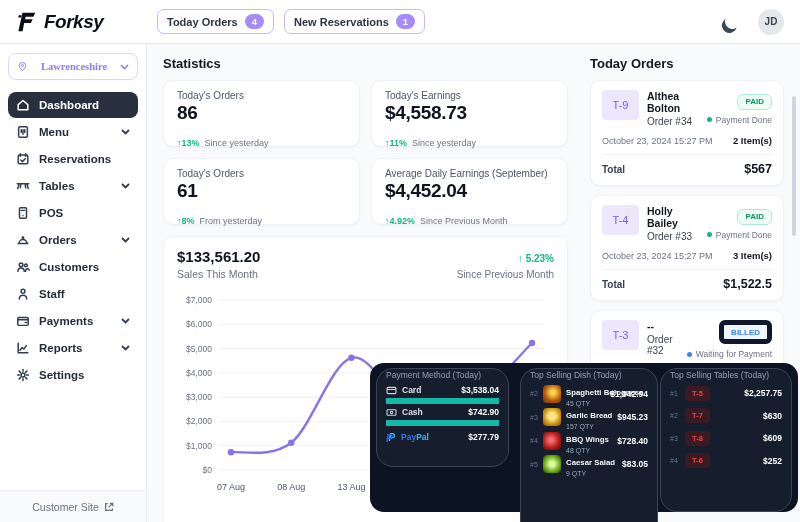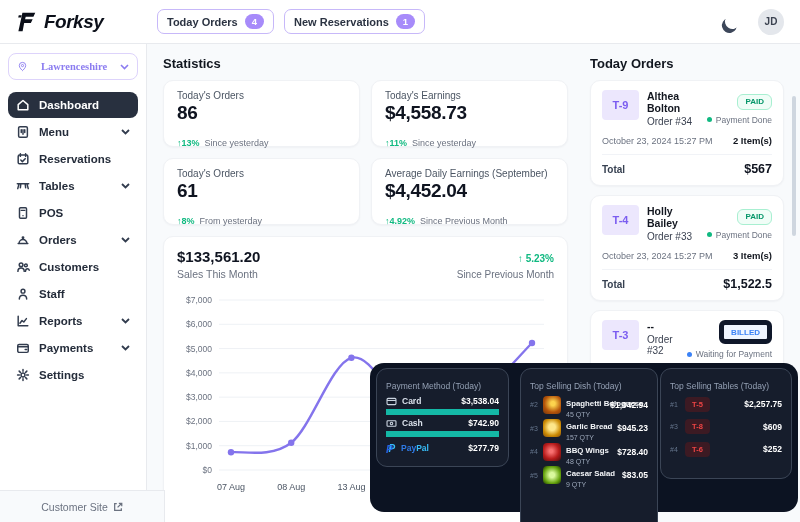--- a/index.html
+++ b/index.html
@@ -34,21 +34,21 @@
   .nav { display:flex; flex-direction:column; gap:1px; padding:0 8px; }
   .nav-item { display:flex; align-items:center; gap:9px; height:26px; padding:0 8px;
     border-radius:8px; cursor:pointer; }
   .nav-item .lbl { font-size:11.5px; font-weight:600; color:#242c3a; flex:1; }
   .nav-item svg.ic { width:14px; height:14px; stroke:#323c4e; fill:none;
     stroke-width:1.7; stroke-linecap:round; stroke-linejoin:round; flex:none; }
   .nav-item svg.chev { width:9px; height:6px; stroke:#323c4e; fill:none; stroke-width:1.8; }
   .nav-item.active { background:#28303f; }
   .nav-item.active .lbl { color:#fff; }
   .nav-item.active svg.ic { stroke:#fff; }
-  .side-foot { position:absolute; left:0; bottom:0; width:165px; height:32px;
+  .side-foot { position:absolute; left:0; bottom:0; width:147px; height:32px;
     border-top:1px solid #e8eaee; border-right:1px solid #e8eaee; display:flex; align-items:center;
     justify-content:center; gap:5px; background:#f8fafc; z-index:15; }
   .side-foot span { font-size:10.5px; color:#6b7280; cursor:pointer; }
   .side-foot svg { width:10px; height:10px; stroke:#6b7280; fill:none; stroke-width:1.5; }
 
   
   .main { position:absolute; top:44px; left:147px; width:431px; bottom:0; padding:12px 10px 0 16px; }
   .main-title { font-size:13px; font-weight:700; color:#11161f; margin-bottom:9px; }
   .stats-grid { display:grid; grid-template-columns:1fr 1fr; gap:11px; }
   .stat-card { background:#fff; border:1px solid #f0f2f5; border-radius:10px;
@@ -68,21 +68,21 @@
   .sales-delta div { font-size:10px; color:#6b7280; margin-top:3px; }
   #sales-chart { margin-top:10px; display:block; }
 
   
   .right { position:absolute; top:44px; left:578px; right:0; bottom:0; padding:12px 16px 0 12px; }
   .right-title { font-size:13px; font-weight:700; color:#11161f; margin-bottom:9px; }
   .order-card { background:#fff; border:1px solid #f0f2f5; border-radius:10px; padding:9px 11px;
     margin-bottom:9px; box-shadow:0 1px 2px rgba(16,24,40,.04); cursor:pointer; }
   .oc-top { display:flex; gap:8px; }
   .table-badge { width:37px; height:30px; background:#ece7fd; border-radius:4px; display:flex;
-    align-items:center; justify-content:center; font-size:11px; font-weight:700; color:#7a5cf0; flex:none; }
+    align-items:center; justify-content:center; font-size:11px; font-weight:400; color:#7a5cf0; flex:none; }
   .oc-names { flex:1; min-width:0; }
   .oc-name { font-size:10.5px; font-weight:700; color:#12161f; }
   .oc-order { font-size:10px; color:#3a4150; margin-top:2px; }
   .oc-status { text-align:right; }
   .badge { display:inline-block; font-size:8px; font-weight:700; border-radius:6px; padding:2.5px 7px; }
   .badge.paid { color:#059669; border:1px solid #a8efd1; background:#f0fdf7; }
   .badge.billed { color:#3b82f6; border:5px solid #0f172a; background:#eff5ff; }
   .oc-note { display:flex; align-items:center; justify-content:flex-end; gap:4px;
     font-size:8.5px; color:#6b7280; margin-top:5px; }
   .dot { width:5px; height:5px; border-radius:50%; }
@@ -94,22 +94,22 @@
   .oc-total { display:flex; justify-content:space-between; align-items:center; }
   .oc-total-lbl { font-size:10px; font-weight:600; color:#374151; }
   .oc-amount { font-size:12.5px; font-weight:800; color:#0f1420; }
   .order-peek { background:#fff; border:1px solid #f0f2f5; border-radius:10px 10px 0 0; height:14px; }
   .scrollbar { position:absolute; right:4px; top:52px; width:4px; height:140px;
     background:#cfd6df; border-radius:3px; cursor:pointer; }
 
   
   .backdrop { position:absolute; left:370px; top:363px; width:428px; height:149px;
     background:#0c1322; border-radius:14px; z-index:30; }
-  .dk-card { position:absolute; background:#161d2c; border:1px solid #3b4556; border-radius:11px;
-    padding:12px 9px; }
+  .dk-card { position:absolute; background:#161d2c; border:1px solid #3b4556; border-radius:17px;
+    padding:1px 9px; }
   .dk-title { font-size:8.5px; color:#94a0b4; margin-bottom:2px; }
   .dk-pay { left:6px; top:5px; width:133px; height:99px; }
   .pay-row { display:flex; align-items:center; height:22px; border-bottom:6px solid #14b8a6; gap:5px; }
   .pay-row:last-child { border-bottom:none; }
   .pay-row svg { width:11px; height:11px; stroke:#cbd5e1; fill:none; stroke-width:1.6; flex:none; }
   .pay-lbl { font-size:8.5px; color:#d9e0ea; font-weight:600; flex:1; }
   .pay-val { font-size:8.5px; color:#fff; font-weight:700; }
   .pp-mark { position:relative; width:10px; height:11px; flex:none; font-style:italic; font-weight:800; }
   .pp-mark i { position:absolute; font-size:10px; font-style:italic; }
   .pp-mark i.b { left:2.5px; top:0; color:#38bdf8; } .pp-mark i.f { left:0; top:1px; color:#2563eb; }
@@ -120,21 +120,21 @@
   .dish-thumb { width:18px; height:18px; border-radius:4px; flex:none; }
   .t1 { background:radial-gradient(circle at 38% 35%, #fbbf24 12%, #dc2626 55%, #7f1d1d); }
   .t2 { background:radial-gradient(circle at 55% 42%, #fcd34d 15%, #b45309 60%, #6d3410); }
   .t3 { background:radial-gradient(circle at 50% 45%, #fde68a 25%, #ca8a04 65%, #854d0e); }
   .t4 { background:radial-gradient(circle at 45% 45%, #f87171 12%, #b91c1c 55%, #450a0a); }
   .t5 { background:radial-gradient(circle at 50% 50%, #d9f99d 20%, #65a30d 65%, #1a2e05); }
   .dish-info { flex:1; min-width:0; }
   .dish-name { font-size:7.8px; font-weight:700; color:#f4f6f9; white-space:nowrap; }
   .dish-qty { font-size:7px; color:#9aa6b8; margin-top:1px; }
   .dish-val { font-size:8.5px; font-weight:700; color:#fff; flex:none; }
-  .dk-tbl { left:290px; top:5px; width:132px; height:111px; }
+  .dk-tbl { left:290px; top:5px; width:132px; height:144px; }
   .tbl-row { display:flex; align-items:center; height:22.5px; gap:7px; }
   .tbl-badge { width:25px; height:15px; background:#3c1a23; border-radius:4px; display:flex;
     align-items:center; justify-content:center; font-size:7.5px; font-weight:700; color:#ef4444; flex:none; }
   .tbl-val { font-size:8.5px; font-weight:700; color:#fff; margin-left:auto; }
 </style>
 </head>
 <body>
 
 <div class="app">
 
@@ -234,33 +234,33 @@
       </div>
       <div class="nav-item">
         <svg class="ic" viewBox="0 0 16 16">
             <circle cx="8" cy="4.8" r="2.2"></circle>
             <path d="M3.8 13.8c0-3 1.9-4.5 4.2-4.5s4.2 1.5 4.2 4.5"></path>
           </svg>
         <span class="lbl">Staff</span>
       </div>
       <div class="nav-item">
         <svg class="ic" viewBox="0 0 16 16">
-            <path d="M2.5 2.5v11h11M4.5 10.5l2.4-3 2 1.6 3-3.8"></path>
-          </svg>
-        <span class="lbl">Reports</span>
+            <rect x="2" y="4" width="12" height="9" rx="1.5"></rect>
+            <path d="M2 6.5h12M10.5 9.8h1.8"></path>
+          </svg>
+        <span class="lbl">Payments</span>
         <svg class="chev" viewBox="0 0 9 6">
             <path d="M1 1l3.5 3.5L8 1"></path>
           </svg>
       </div>
       <div class="nav-item">
         <svg class="ic" viewBox="0 0 16 16">
-            <rect x="2" y="4" width="12" height="9" rx="1.5"></rect>
-            <path d="M2 6.5h12M10.5 9.8h1.8"></path>
-          </svg>
-        <span class="lbl">Payments</span>
+            <path d="M2.5 2.5v11h11M4.5 10.5l2.4-3 2 1.6 3-3.8"></path>
+          </svg>
+        <span class="lbl">Reports</span>
         <svg class="chev" viewBox="0 0 9 6">
             <path d="M1 1l3.5 3.5L8 1"></path>
           </svg>
       </div>
       <div class="nav-item">
         <svg class="ic" viewBox="0 0 16 16">
             <circle cx="8" cy="8" r="2.2"></circle>
             <path d="M8 1.8v2M8 12.2v2M1.8 8h2M12.2 8h2M3.6 3.6l1.4 1.4M11 11l1.4 1.4M12.4 3.6L11 5M5 11l-1.4 1.4"></path>
           </svg>
         <span class="lbl">Settings</span>
@@ -485,20 +485,25 @@
     </div>
 
     <div class="dk-card dk-tbl">
       <div class="dk-title">Top Selling Tables (Today)</div>
       <div class="tbl-row">
         <span class="rank">#1</span>
         <span class="tbl-badge">T-5</span>
         <span class="tbl-val">$2,257.75</span>
       </div>
       <div class="tbl-row">
+        <span class="rank">#2</span>
+        <span class="tbl-badge">T-7</span>
+        <span class="tbl-val">$630</span>
+      </div>
+      <div class="tbl-row">
         <span class="rank">#3</span>
         <span class="tbl-badge">T-8</span>
         <span class="tbl-val">$609</span>
       </div>
       <div class="tbl-row">
         <span class="rank">#4</span>
         <span class="tbl-badge">T-6</span>
         <span class="tbl-val">$252</span>
       </div>
     </div>

